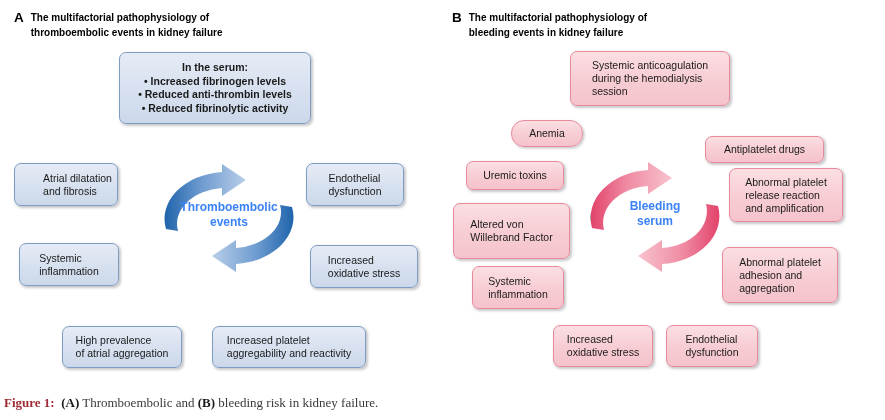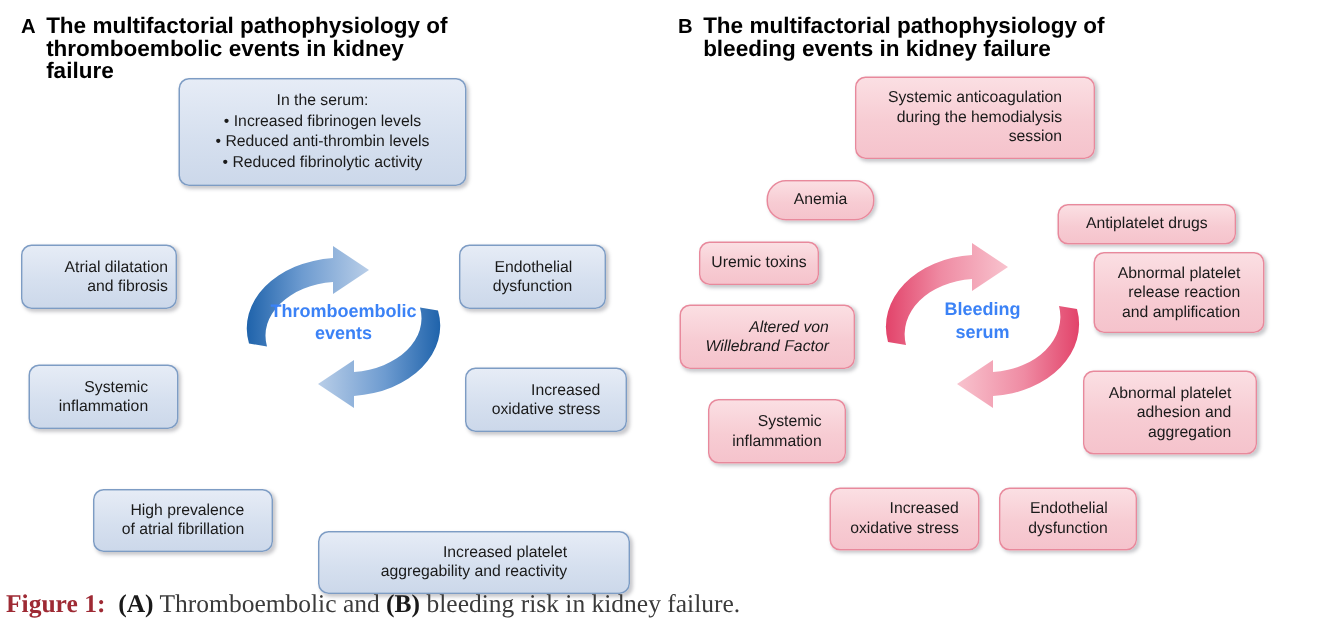--- a/index.html
+++ b/index.html
@@ -23,35 +23,35 @@
     align-items: flex-start;
     gap: 7px;
   }
   .panel-letter {
     font-size: 13.5px;
     font-weight: bold;
     color: #000000;
     line-height: 15px;
   }
   .panel-title {
-    font-size: 15px;
+    font-size: 10px;
     font-weight: bold;
     color: #000000;
     line-height: 15px;
     white-space: pre-line;
   }
 
   
   .node {
     position: absolute;
     box-sizing: border-box;
     display: flex;
     align-items: center;
     justify-content: center;
-    text-align: right;
+    text-align: left;
     border-radius: 7px;
     font-size: 10.5px;
     line-height: 13px;
     color: #1a1a1a;
     white-space: pre-line;
     padding: 2px 5px;
     box-shadow: 1.5px 1.5px 2.5px rgba(120,120,130,0.40);
   }
   .node.blue {
     background: linear-gradient(180deg, #e6ecf6 0%, #d6e0ef 55%, #ccd8ea 100%);
@@ -81,21 +81,21 @@
     color: #3b82f6;
     line-height: 14.5px;
     white-space: pre-line;
     pointer-events: none;
   }
 
   
   .caption {
     position: absolute;
     font-family: "Liberation Serif", serif;
-    font-size: 17px;
+    font-size: 13px;
     color: #3a3a3a;
     line-height: 14px;
     white-space: nowrap;
   }
   .caption .fig-label {
     color: #9e2a34;
     font-weight: bold;
   }
   .caption .bold-ref {
     font-weight: bold;
@@ -106,21 +106,21 @@
 <body>
 
 <div id="figure-root">
 
   <div class="panel-heading" style="left:14px; top:10px; width:300px;">
     <span class="panel-letter">A</span>
     <span class="panel-title">The multifactorial pathophysiology of
 thromboembolic events in kidney failure</span>
   </div>
 
-  <div class="node blue serum" style="left:119px; top:52px; width:192px; height:72px;">In the serum:
+  <div class="node blue serum" style="left:119px; top:52px; width:192px; height:72px;font-weight:bold;">In the serum:
 • Increased fibrinogen levels
 • Reduced anti-thrombin levels
 • Reduced fibrinolytic activity</div>
 
   <div class="cycle" style="left:160px; top:163px; width:138px; height:110px;">
     <svg width="138" height="110" viewBox="0 0 138 110">
       <defs>
         <linearGradient id="aTop" x1="0" y1="0" x2="1" y2="0">
           <stop offset="0%" stop-color="#1f63ab"></stop>
           <stop offset="45%" stop-color="#6d9bd0"></stop>
@@ -153,40 +153,40 @@
   <div class="node blue" style="left:306px; top:163px; width:98px; height:43px;">Endothelial
 dysfunction</div>
 
   <div class="node blue" style="left:19px; top:243px; width:100px; height:43px;">Systemic
 inflammation</div>
 
   <div class="node blue" style="left:310px; top:245px; width:108px; height:43px;">Increased
 oxidative stress</div>
 
   <div class="node blue" style="left:62px; top:326px; width:120px; height:42px;">High prevalence
-of atrial fibrillation</div>
-
-  <div class="node blue" style="left:212px; top:326px; width:208px; height:42px;margin-top:28px;">Increased platelet
+of atrial aggregation</div>
+
+  <div class="node blue" style="left:212px; top:326px; width:154px; height:42px;">Increased platelet
 aggregability and reactivity</div>
 
   <div class="panel-heading" style="left:452px; top:10px; width:300px;">
     <span class="panel-letter">B</span>
     <span class="panel-title">The multifactorial pathophysiology of
 bleeding events in kidney failure</span>
   </div>
 
   <div class="node pink" style="left:570px; top:51px; width:160px; height:55px;">Systemic anticoagulation
 during the hemodialysis
 session</div>
 
   <div class="node pink" style="left:511px; top:120px; width:72px; height:27px;border-radius:13px;">Anemia</div>
 
   <div class="node pink" style="left:705px; top:136px; width:119px; height:27px;">Antiplatelet drugs</div>
 
-  <div class="node pink" style="left:466px; top:161px; width:80px; height:29px;">Uremic toxins</div>
+  <div class="node pink" style="left:466px; top:161px; width:98px; height:29px;">Uremic toxins</div>
 
   <div class="cycle" style="left:587px; top:161px; width:136px; height:112px;">
     <svg width="136" height="112" viewBox="0 0 136 112">
       <defs>
         <linearGradient id="bTop" x1="0" y1="0" x2="1" y2="0">
           <stop offset="0%" stop-color="#e0淡"></stop>
           <stop offset="0%" stop-color="#e2436a"></stop>
           <stop offset="45%" stop-color="#ef8ba3"></stop>
           <stop offset="100%" stop-color="#f8c3ce"></stop>
         </linearGradient>
@@ -206,21 +206,21 @@
                A 49,37 0 0 0 119,43 Z" fill="url(#bBot)"></path>
     </svg>
     <div class="cycle-label" style="top:38px;">Bleeding
 serum</div>
   </div>
 
   <div class="node pink" style="left:729px; top:168px; width:114px; height:54px;">Abnormal platelet
 release reaction
 and amplification</div>
 
-  <div class="node pink" style="left:453px; top:203px; width:117px; height:43px;font-style:italic;">Altered von
+  <div class="node pink" style="left:453px; top:203px; width:117px; height:56px;">Altered von
 Willebrand Factor</div>
 
   <div class="node pink" style="left:722px; top:247px; width:116px; height:56px;">Abnormal platelet
 adhesion and
 aggregation</div>
 
   <div class="node pink" style="left:472px; top:266px; width:92px; height:43px;">Systemic
 inflammation</div>
 
   <div class="node pink" style="left:553px; top:325px; width:100px; height:42px;">Increased

